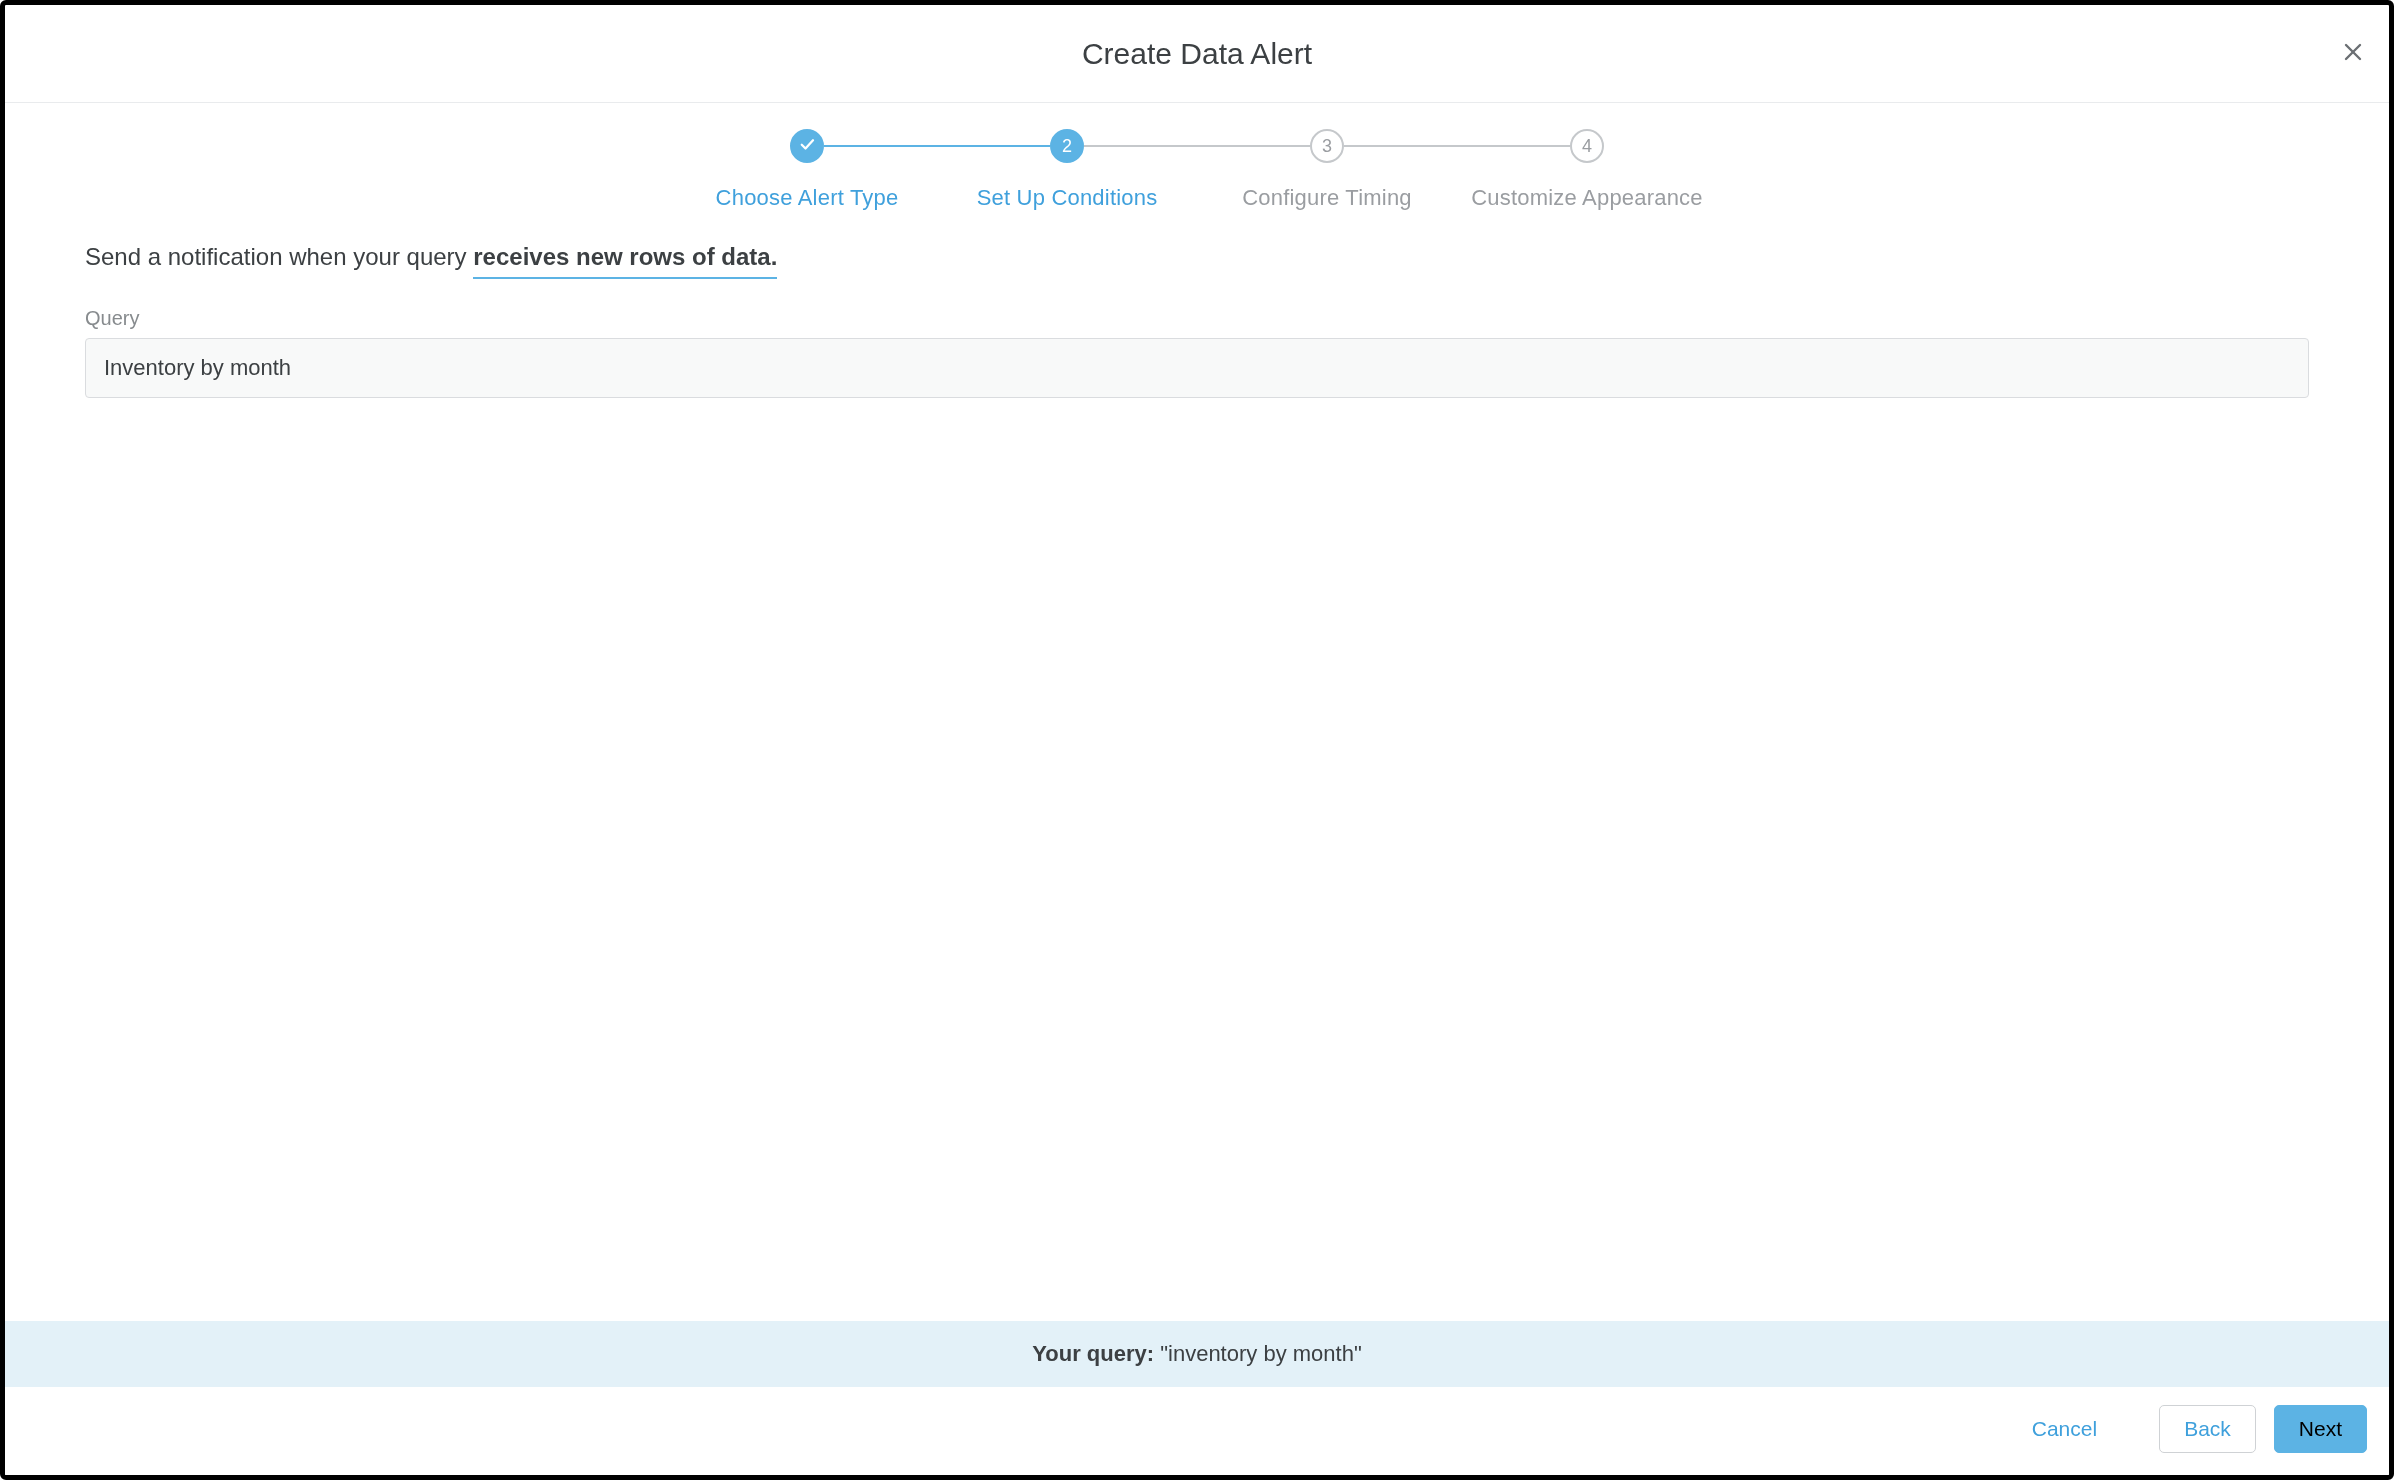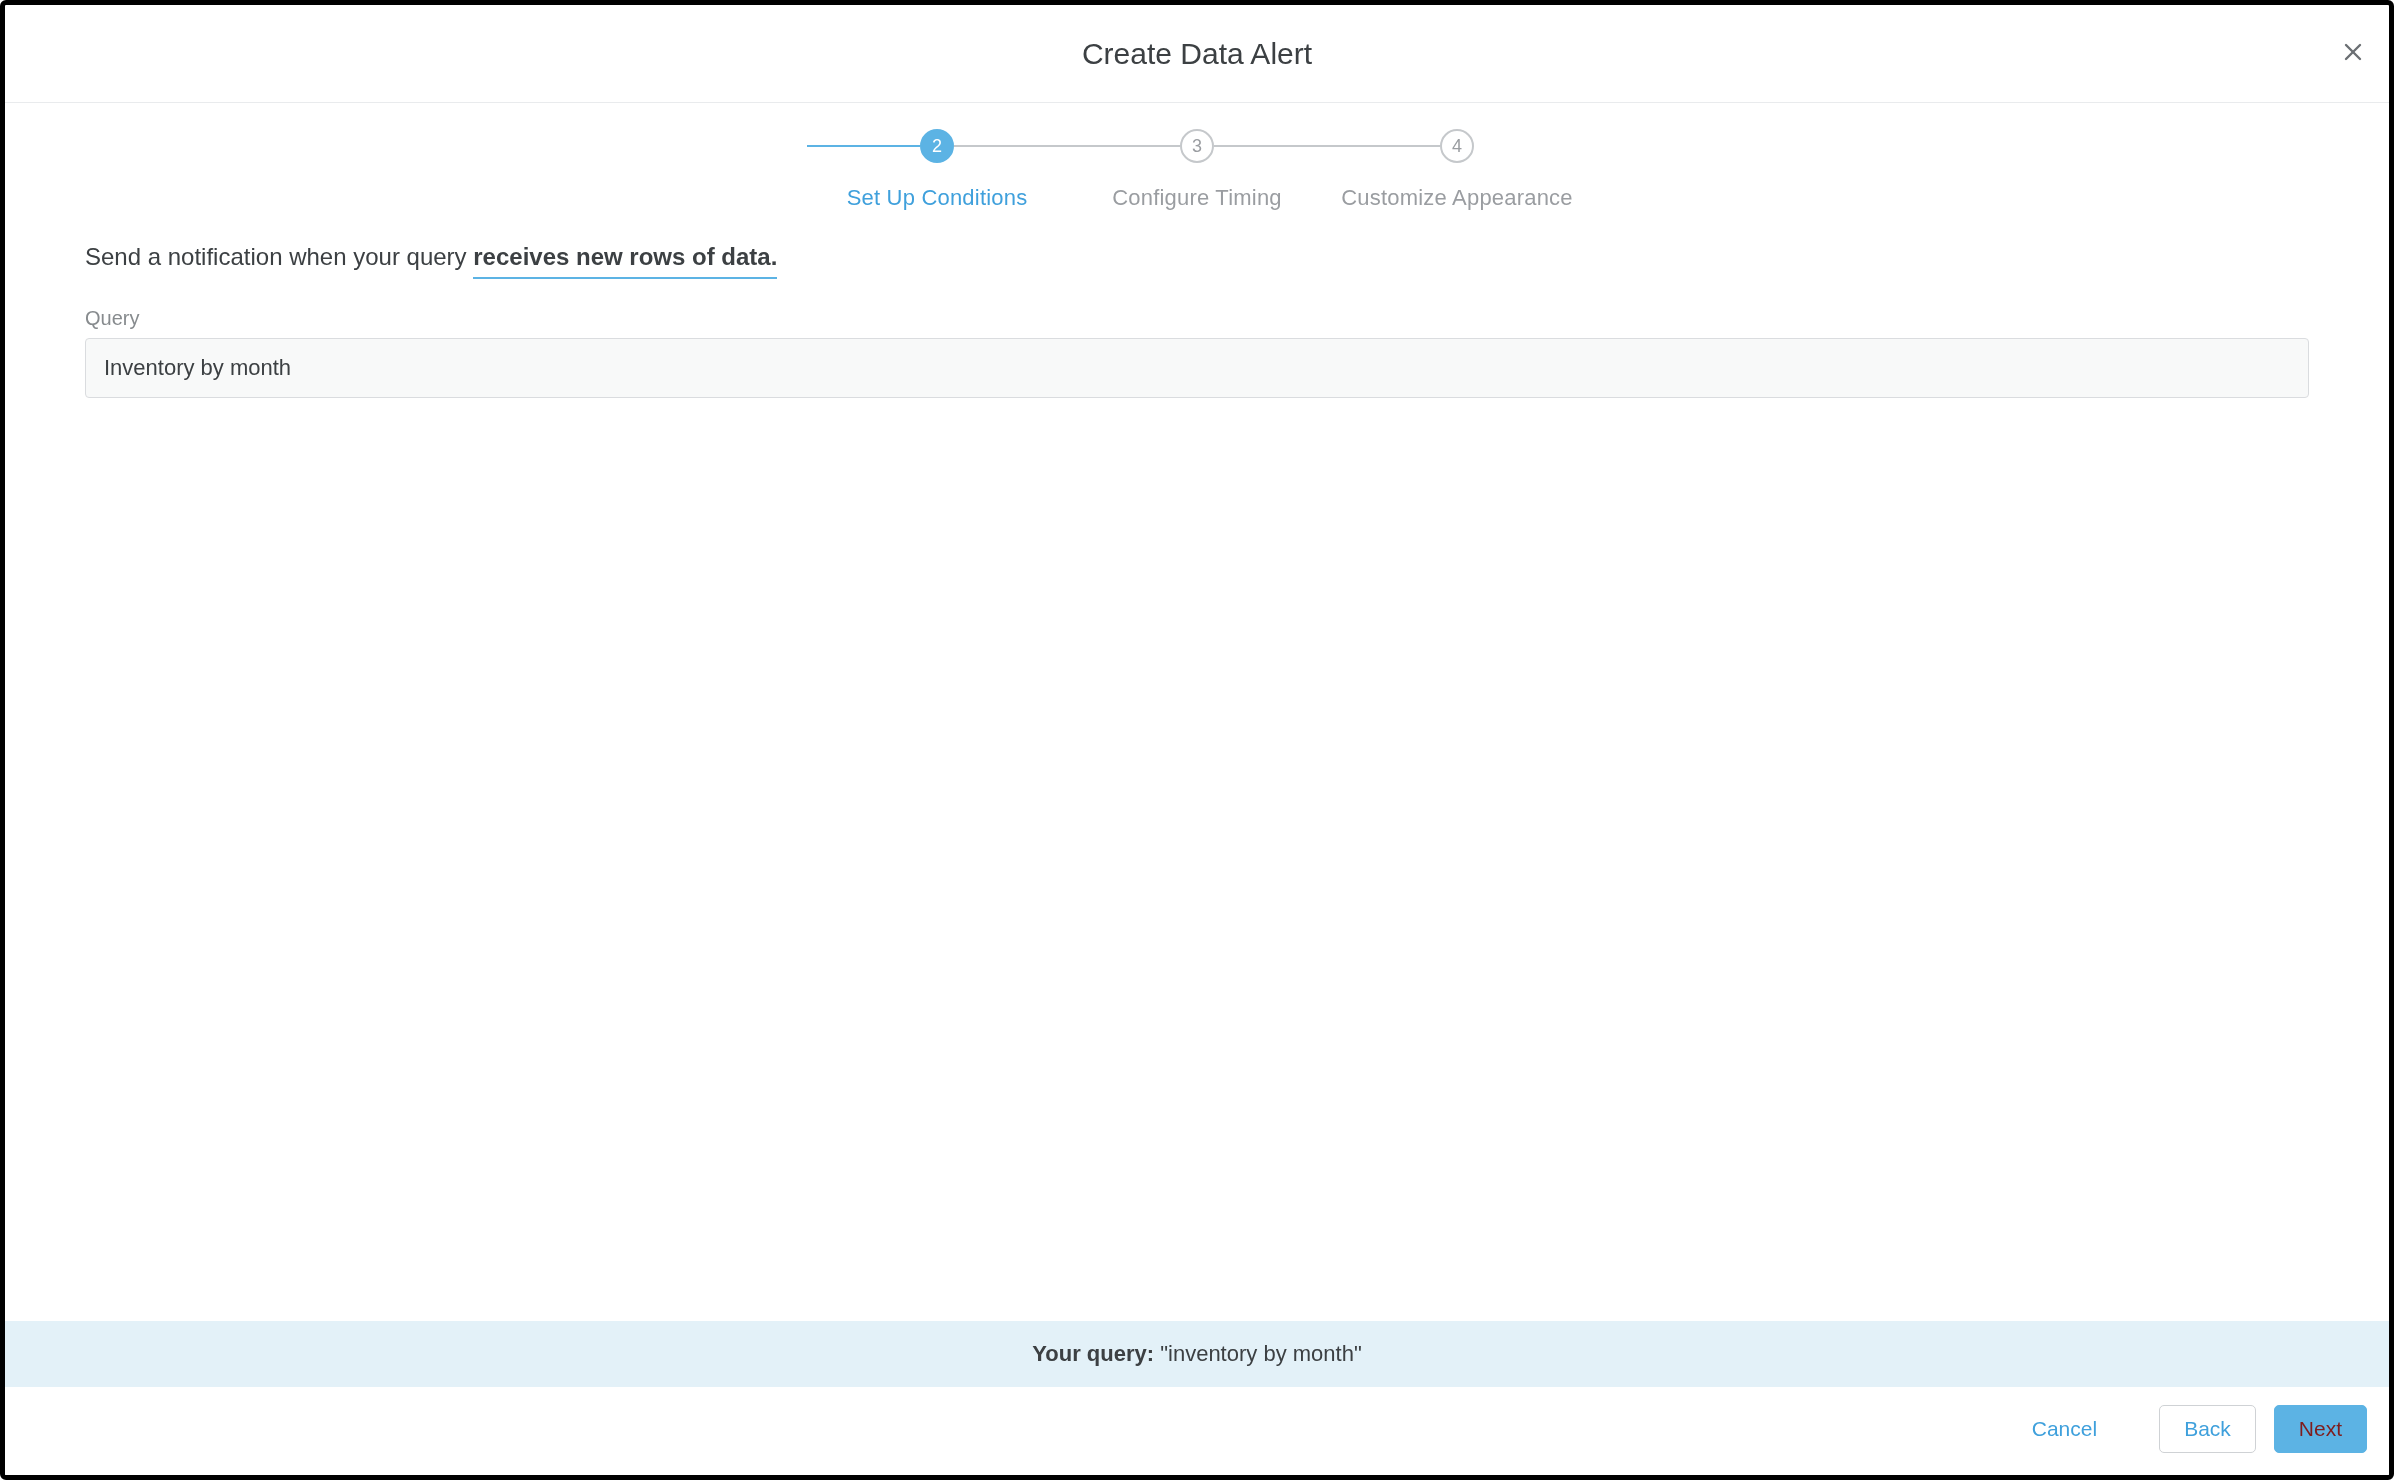--- a/index.html
+++ b/index.html
@@ -170,21 +170,21 @@
     }
     .btn-secondary {
       background: #fff;
       border: 1px solid #cfd2d5;
       color: #3fa0dc;
       margin-left: 20px;
     }
     .btn-primary {
       background: #5cb3e4;
       border: 1px solid #5cb3e4;
-      color: #7f1d1d;
+      color: #000000;
     }
   </style>
 </head>
 <body>
 
 <div class="modal">
 
   <div class="modal-header">
     <h1 class="modal-title">Create Data Alert</h1>
     <button class="close-btn" aria-label="Close">
@@ -192,20 +192,34 @@
         <svg viewBox="0 0 24 24" fill="none" stroke="currentColor" stroke-width="2.4" stroke-linecap="round">
           <line x1="5" y1="5" x2="19" y2="19"></line>
           <line x1="19" y1="5" x2="5" y2="19"></line>
         </svg>
       </span>
     </button>
   </div>
 
   <div class="stepper">
 
+    <div class="step">
+      <div class="step-top">
+        <div class="connector transparent"></div>
+        <div class="step-circle active">
+          <span>
+            <svg viewBox="0 0 24 24" fill="none" stroke="white" stroke-width="3" stroke-linecap="round" stroke-linejoin="round">
+              <polyline points="5 13 10 18 20 7"></polyline>
+            </svg>
+          </span>
+        </div>
+        <div class="connector active"></div>
+      </div>
+      <div class="step-label active">Choose Alert Type</div>
+    </div>
 
     <div class="step">
       <div class="step-top">
         <div class="connector active"></div>
         <div class="step-circle active">2</div>
         <div class="connector"></div>
       </div>
       <div class="step-label active">Set Up Conditions</div>
     </div>
 

